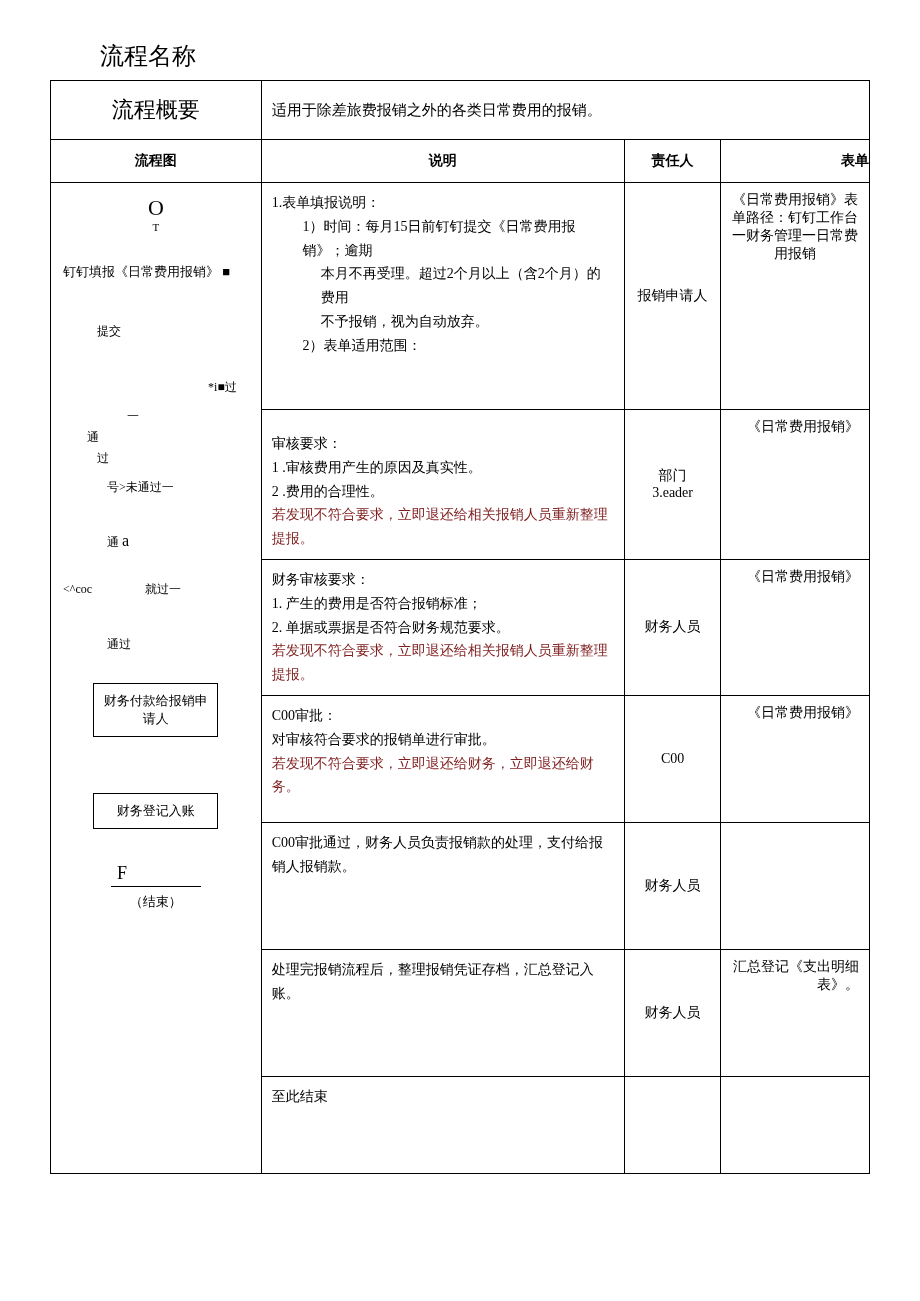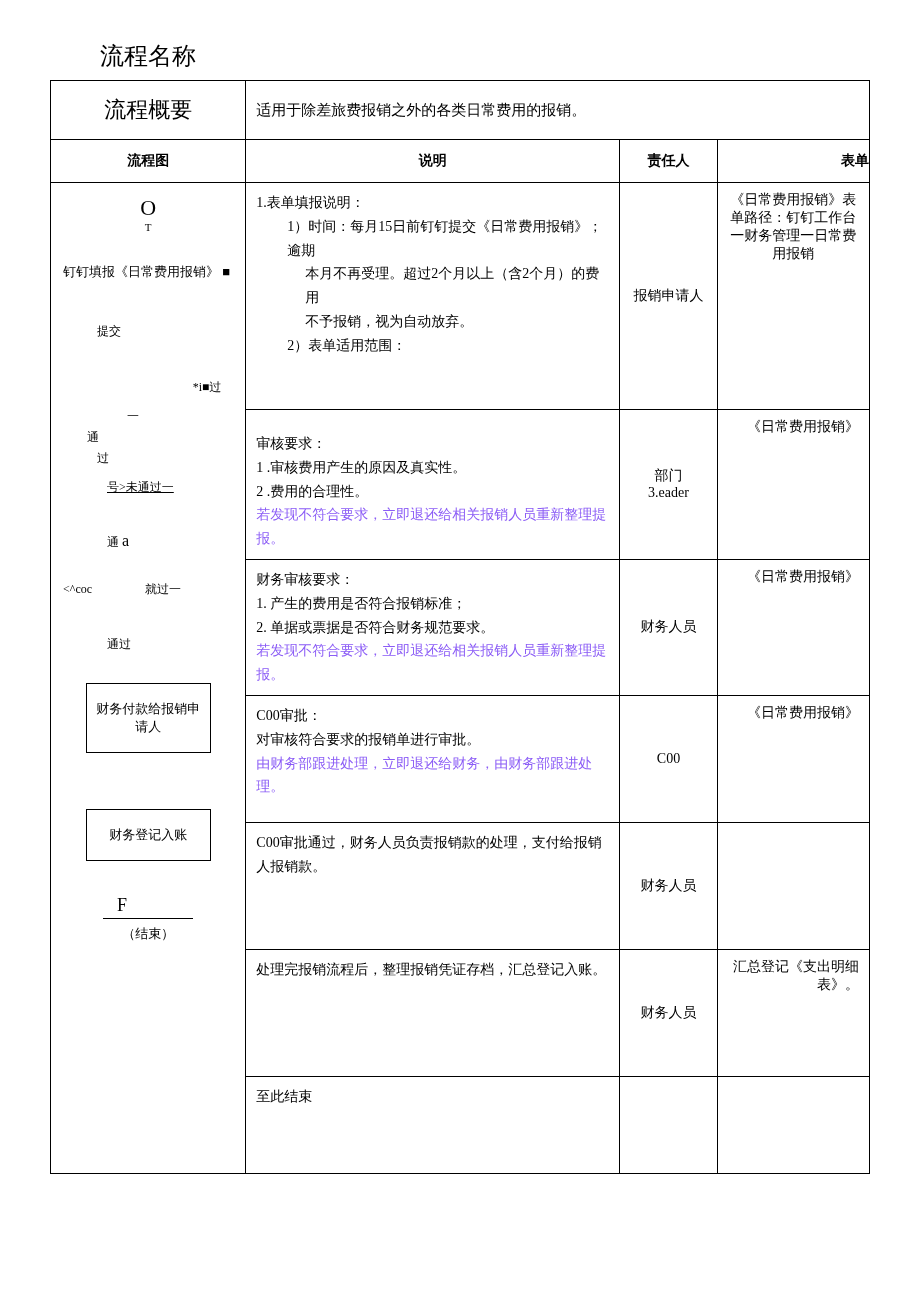--- a/index.html
+++ b/index.html
@@ -29,21 +29,21 @@
     }
     td {
       border: 1px solid #000;
       padding: 8px 10px;
       vertical-align: top;
     }
     .overview-label {
       width: 200px;
       text-align: center;
       font-size: 22px;
-      padding: 14px 0;
+      padding: 14px 10px;
       vertical-align: middle;
     }
     .overview-value {
       font-size: 15px;
       vertical-align: middle;
     }
     .col-head {
       text-align: center;
       font-weight: bold;
       padding: 12px 0;
@@ -62,36 +62,36 @@
       font-size: 22px;
       margin-top: 6px;
       margin-bottom: 4px;
     }
     .flow-text {
       margin: 6px auto;
       font-size: 13px;
     }
     .flow-box {
       border: 1px solid #000;
-      padding: 16px 4px;
+      padding: 8px 4px;
       margin: 8px auto;
       width: 115px;
       font-size: 13px;
     }
     .flow-fragment {
       font-size: 12px;
       margin: 12px 0;
       text-align: left;
       padding-left: 6px;
     }
     .desc-cell {
       font-size: 14px;
       line-height: 1.7;
     }
-    .red-text { color: #8b5cf6; }
+    .red-text { color: #7f1d1d; }
     .indent1 { margin-left: 2.2em; }
     .indent2 { margin-left: 3.5em; }
     .tall { height: 110px; }
     .tall-1 { height: 210px; }
   </style>
 </head>
 <body>
 
 <div class="header">
   <div class="header-left">流程名称</div>
@@ -121,21 +121,21 @@
       </div>
       <div style="height:30px;"></div>
       <div class="flow-fragment" style="padding-left:40px;">提交</div>
       <div style="height:15px;"></div>
       <div class="flow-fragment" style="text-align:right;padding-right:18px;">
         <span>*i</span><span>■</span><span>过</span>
       </div>
       <div class="flow-fragment" style="padding-left:70px;margin:2px 0;">一</div>
       <div class="flow-fragment" style="padding-left:30px;margin:4px 0;">通</div>
       <div class="flow-fragment" style="padding-left:40px;margin:2px 0;">过</div>
-      <div class="flow-fragment" style="padding-left:50px;margin:12px 0;text-decoration:underline;">号&gt;未通过一</div>
+      <div class="flow-fragment" style="padding-left:50px;margin:12px 0;">号&gt;未通过一</div>
       <div style="height:20px;"></div>
       <div class="flow-fragment" style="padding-left:50px;margin:4px 0;">
         <span>通</span>
         <span style="font-size:16px;">a</span>
       </div>
       <div style="height:20px;"></div>
       <div class="flow-fragment" style="margin:6px 0;">
         <span>&lt;^coc</span>
         <span style="margin-left:50px;">就过一</span>
       </div>
@@ -182,21 +182,21 @@
       <div class="red-text">若发现不符合要求，立即退还给相关报销人员重新整理提报。</div>
     </td>
     <td class="col-resp">财务人员</td>
     <td class="col-form">《日常费用报销》</td>
   </tr>
 
   <tr>
     <td class="desc-cell tall">
       <div>C00审批：</div>
       <div>对审核符合要求的报销单进行审批。</div>
-      <div class="red-text">由财务部跟进处理，立即退还给财务，由财务部跟进处理。</div>
+      <div class="red-text">若发现不符合要求，立即退还给财务，立即退还给财务。</div>
     </td>
     <td class="col-resp">C00</td>
     <td class="col-form">《日常费用报销》</td>
   </tr>
 
   <tr>
     <td class="desc-cell tall">
       <div>C00审批通过，财务人员负责报销款的处理，支付给报销人报销款。</div>
     </td>
     <td class="col-resp">财务人员</td>

